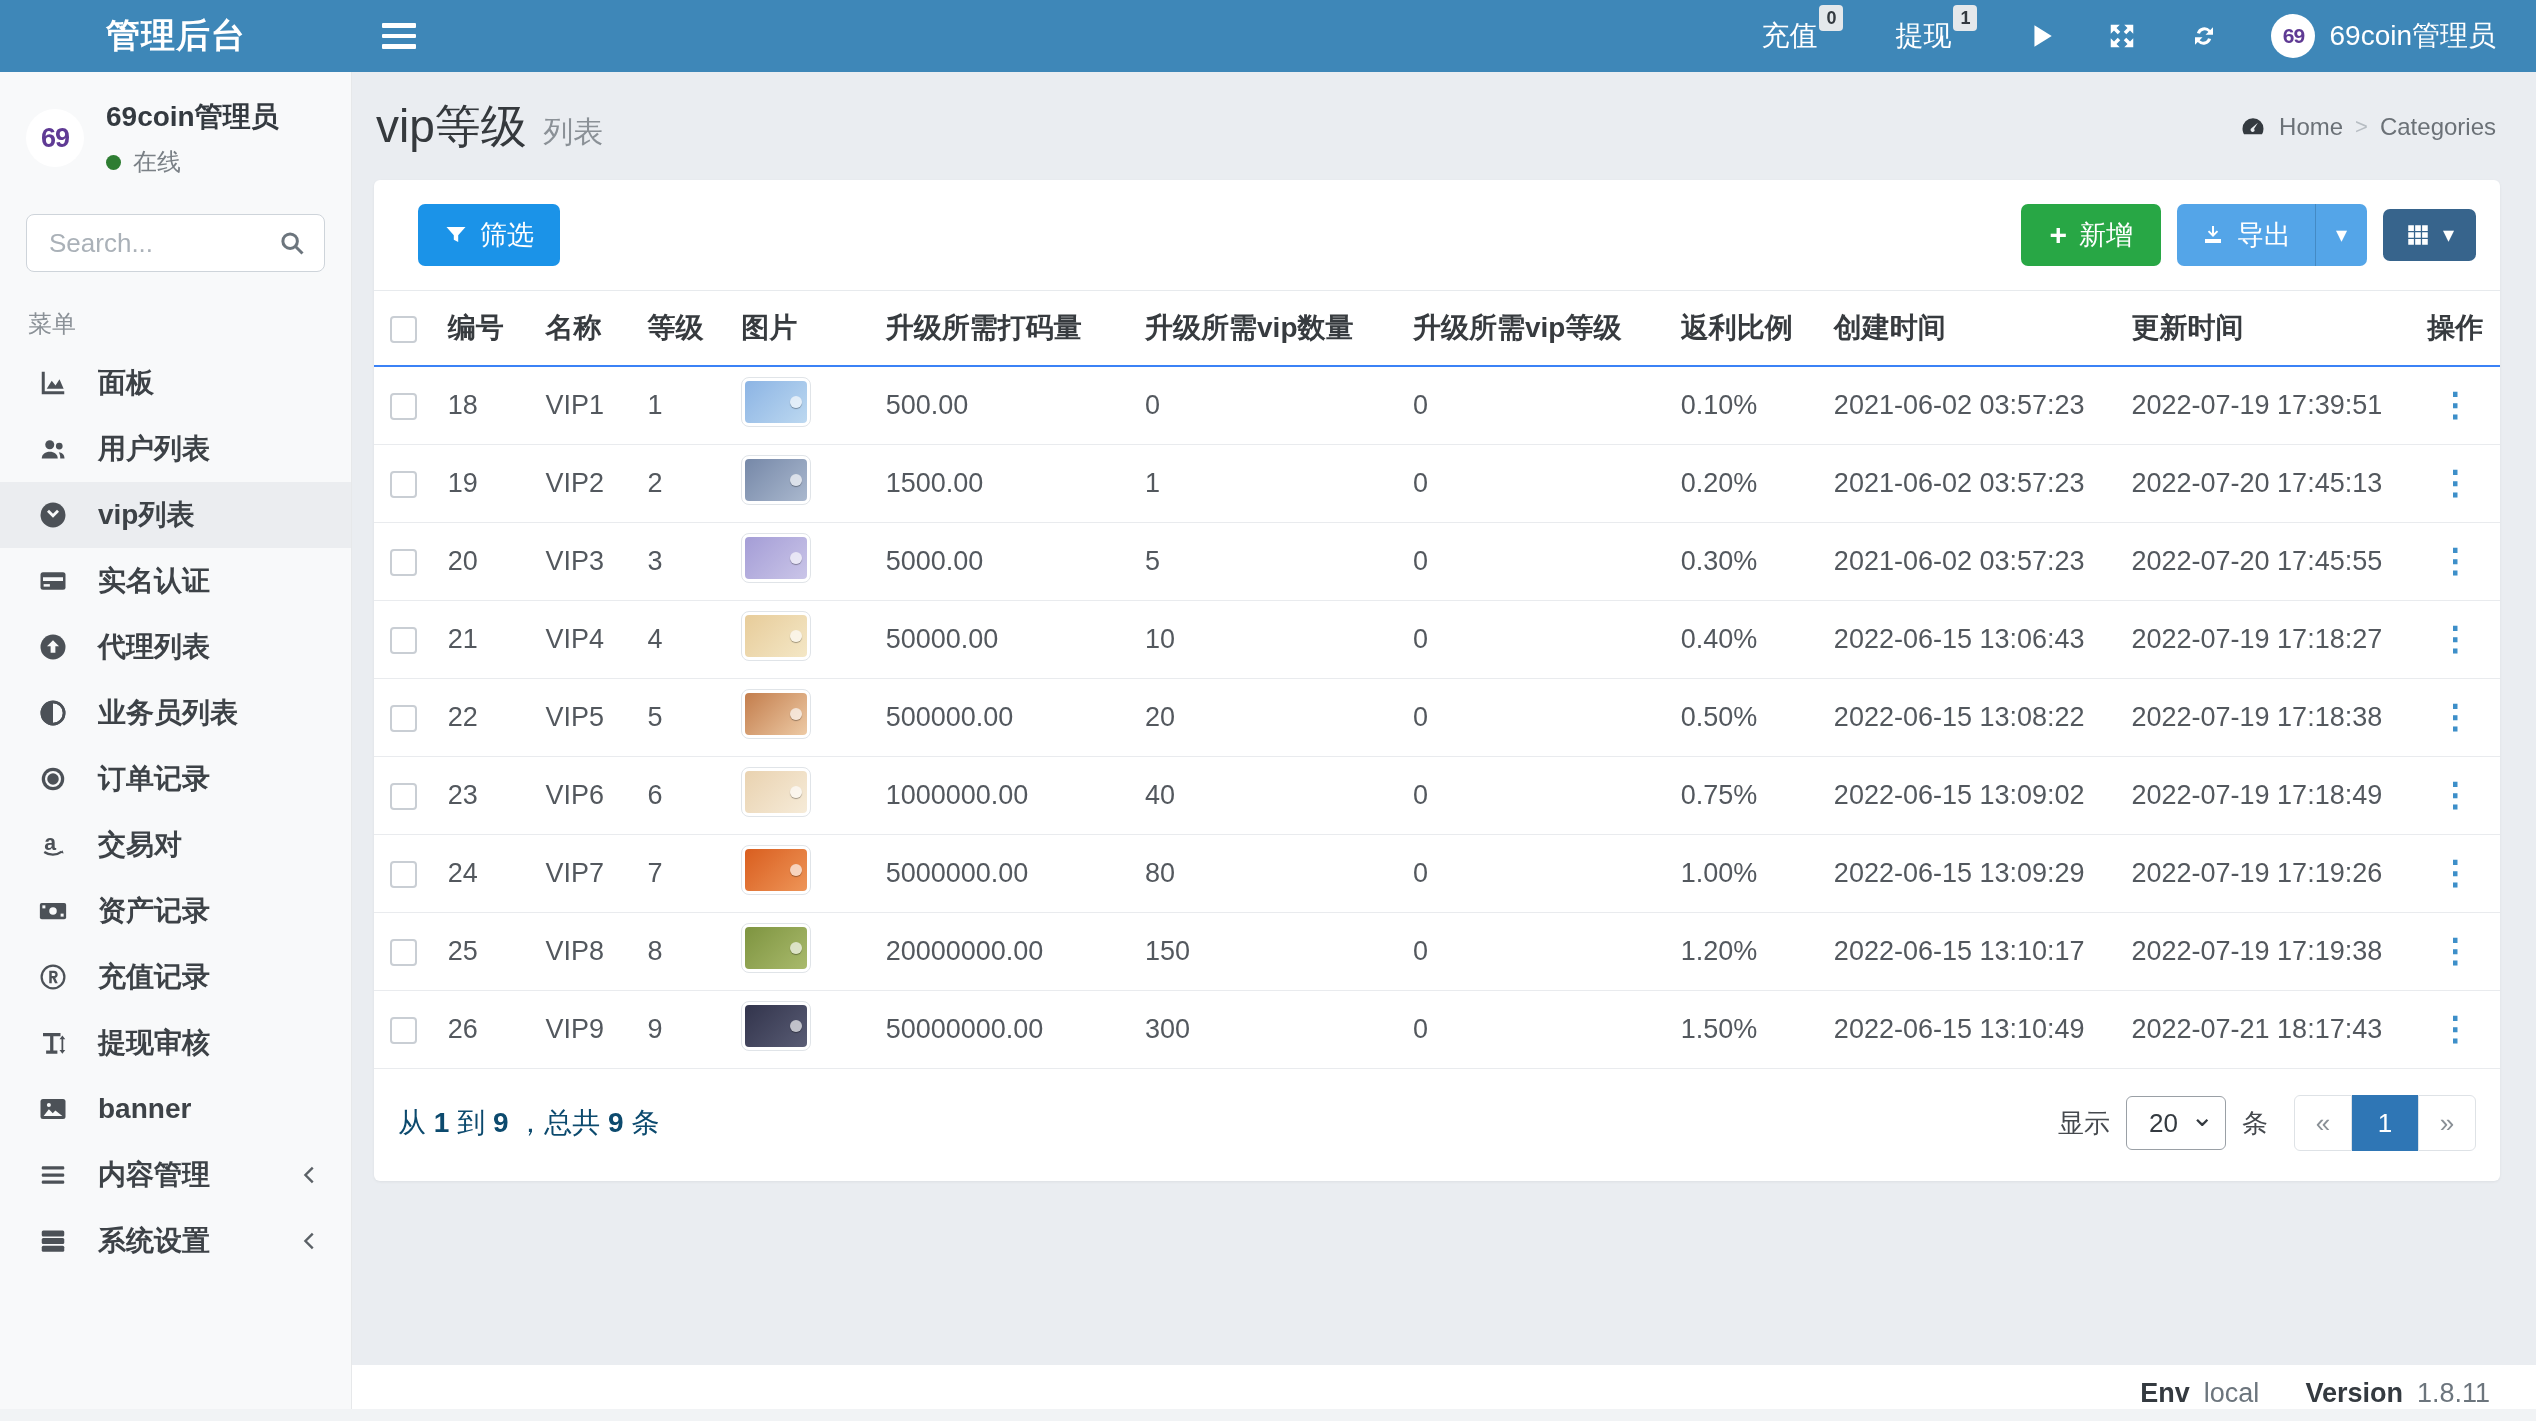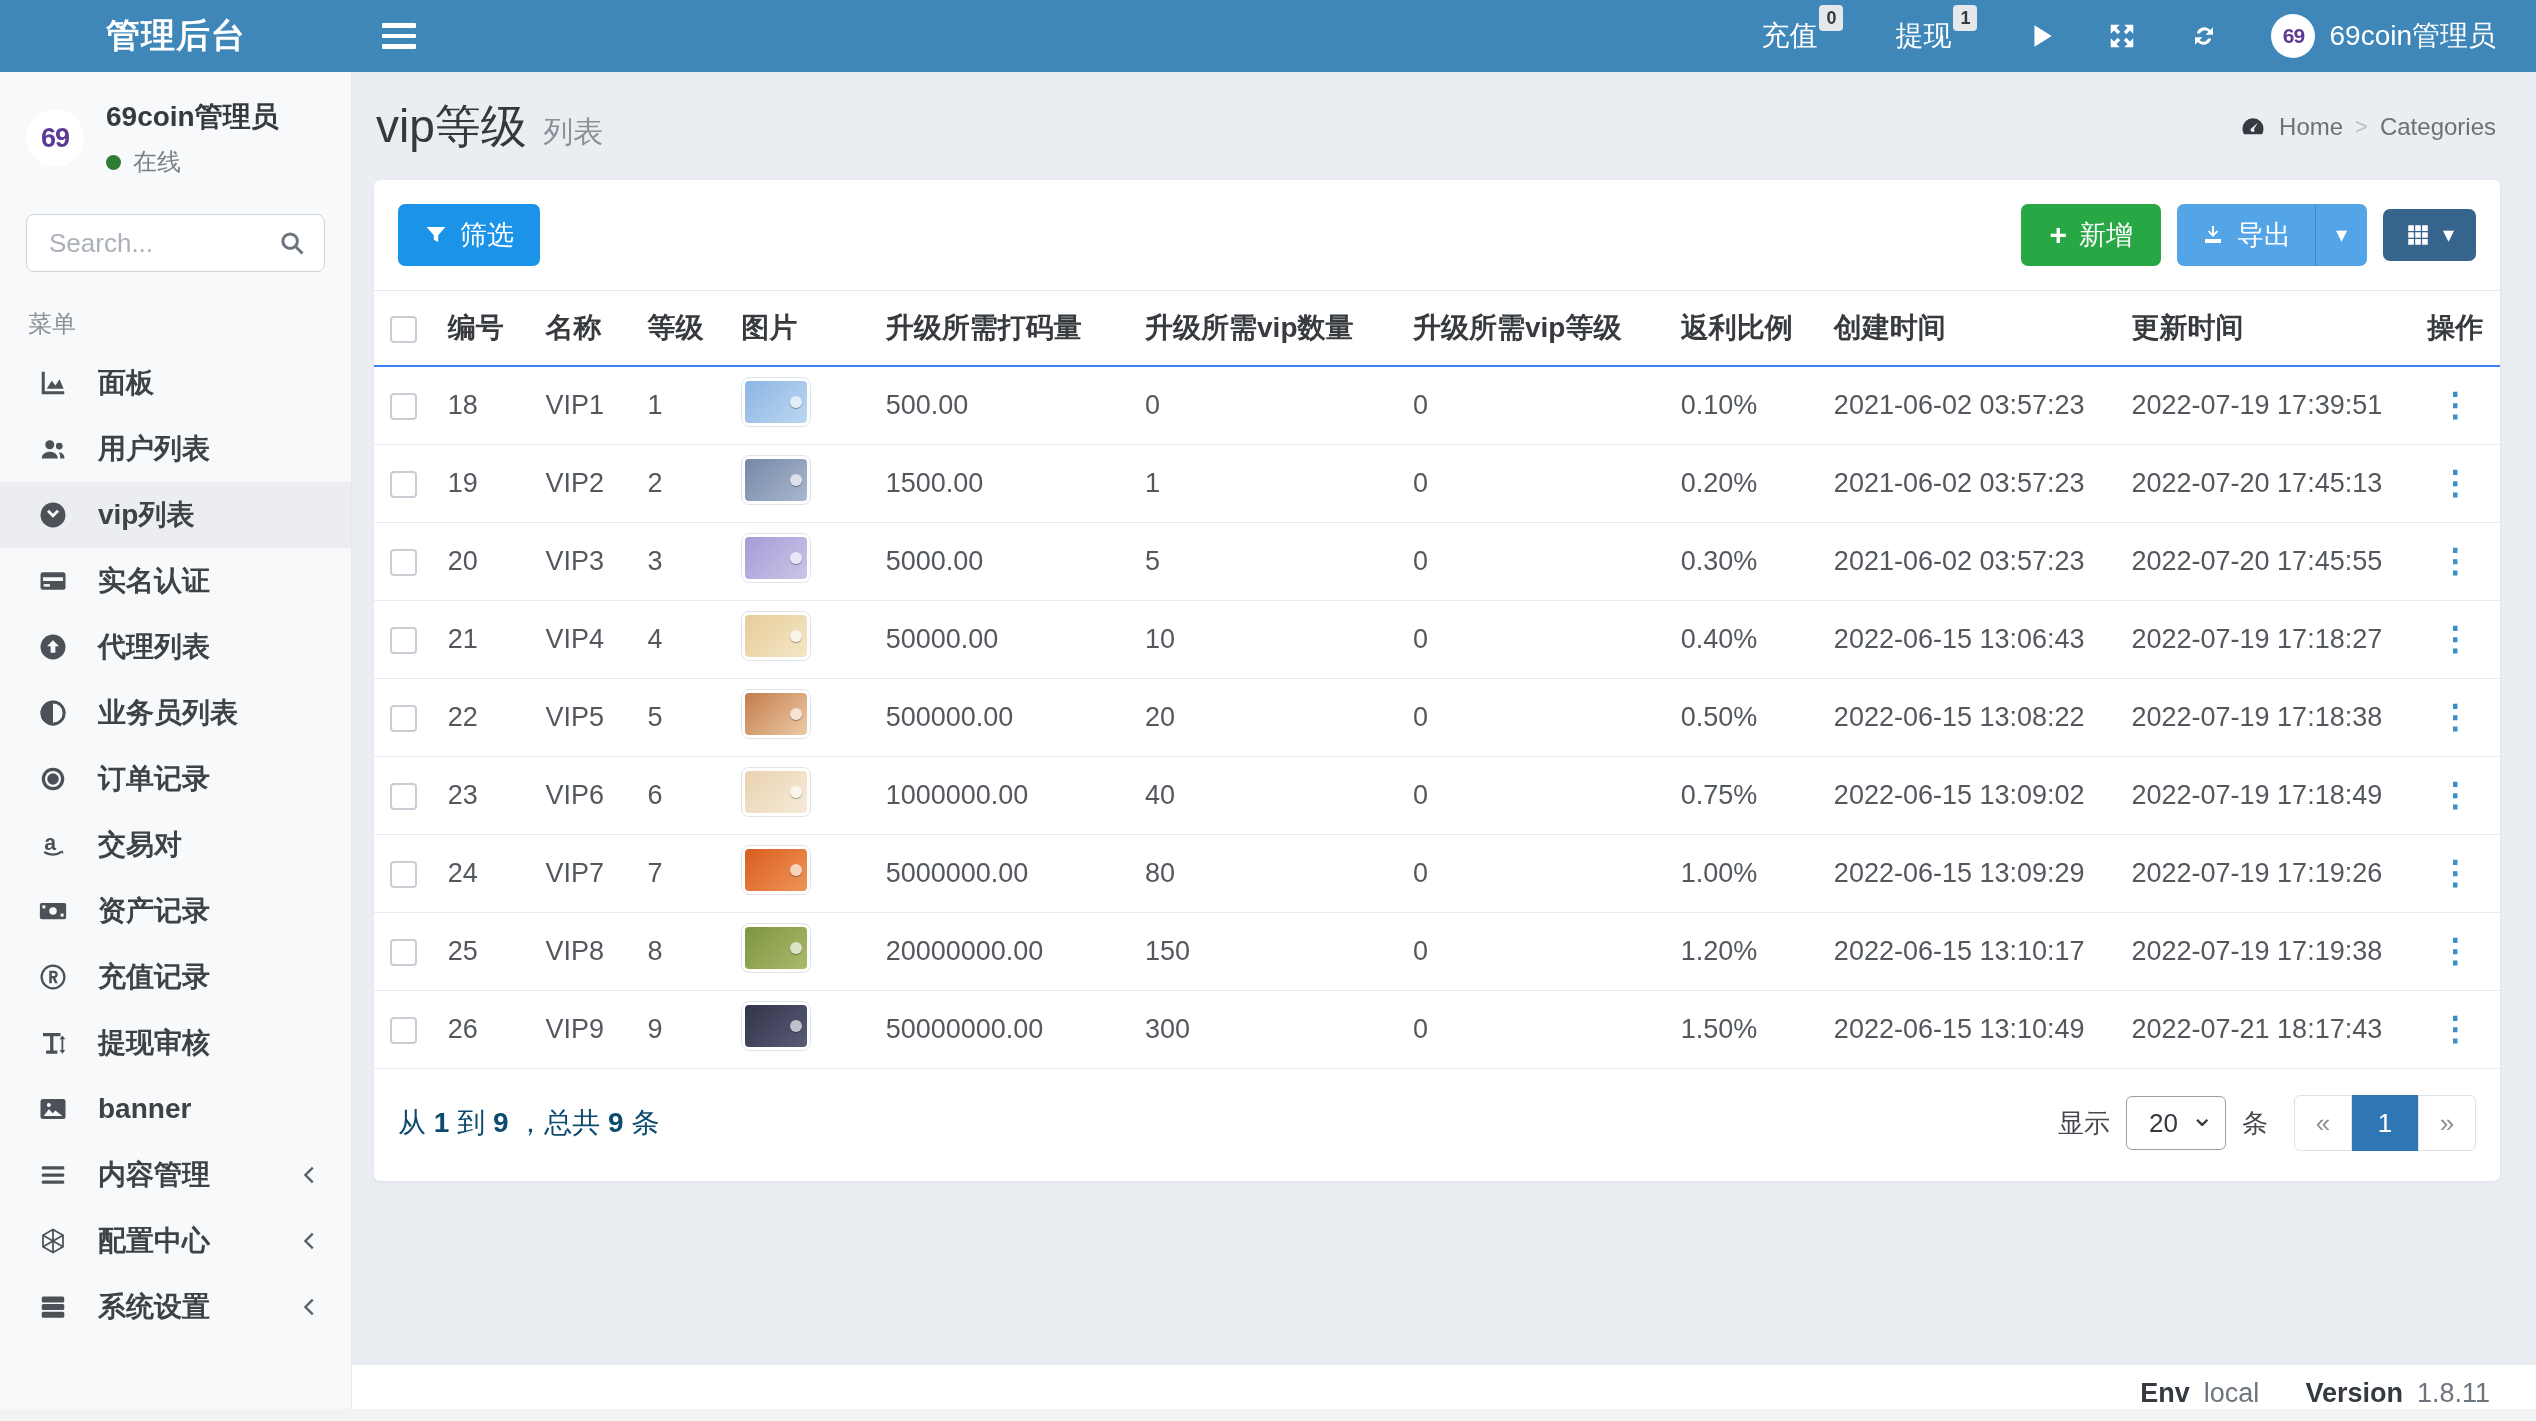--- a/index.html
+++ b/index.html
@@ -44,21 +44,21 @@
   .main { flex:1; display:flex; flex-direction:column; min-width:0; }
   .page-head { display:flex; align-items:center; justify-content:space-between; padding:24px 40px 22px 24px; }
   .page-title { font-size:46px; font-weight:500; color:#35393d; }
   .page-sub { font-size:30px; color:#8b9197; margin-left:12px; }
   .breadcrumb { display:flex; align-items:center; gap:12px; font-size:24px; color:#6b7177; }
   .breadcrumb a { color:#6b7177; text-decoration:none; cursor:pointer; }
   .bc-sep { color:#b7bdc3; font-size:22px; }
   .bc-icon { color:#343a40; }
 
   .card { background:#fff; margin:0 36px 0 22px; border-radius:6px; box-shadow:0 1px 3px rgba(0,0,0,.06); }
-  .toolbar { display:flex; align-items:center; justify-content:space-between; padding:24px 24px; }
+  .toolbar { display:flex; align-items:center; justify-content:space-between; padding:24px 24px;margin-left:20px; }
   .btn { border:none; cursor:pointer; font-family:inherit; font-size:27px; color:#fff; border-radius:7px; display:inline-flex; align-items:center; gap:12px; }
   .btn-filter { background:#1b93e8; padding:13px 26px; }
   .btn-add { background:#28a745; padding:13px 28px; }
   .btn-add .plus { font-size:30px; font-weight:bold; line-height:1; }
   .toolbar-right { display:flex; align-items:center; gap:16px; }
   .btn-split { display:flex; }
   .btn-export { background:#54a5e8; padding:13px 24px; border-radius:7px 0 0 7px; }
   .btn-export.caretpart { border-radius:0 7px 7px 0; border-left:1px solid rgba(40,90,130,.35); padding:13px 20px; font-size:22px; }
   .btn-cols { background:#37648c; padding:13px 22px; }
   .btn-cols .caret { font-size:22px; }
@@ -286,36 +286,20 @@
           <span class="ml">内容管理</span>
           <span class="chev">
             <svg width="22" height="22" viewBox="0 0 24 24" fill="none" stroke="currentColor" stroke-width="2.6">
               <path d="M15 4l-8 8 8 8"></path>
             </svg>
           </span>
         </li>
         <li class="">
           <span class="mi">
             <svg width="30" height="30" viewBox="0 0 24 24" fill="currentColor">
-              <g fill="none" stroke="currentColor" stroke-width="1.4">
-                <path d="M12 2.8l8 4.6v9.2l-8 4.6-8-4.6V7.4z"></path>
-                <path d="M12 2.8v18.4M4 7.4l16 9.2M20 7.4L4 16.6"></path>
-              </g>
-            </svg>
-          </span>
-          <span class="ml">配置中心</span>
-          <span class="chev">
-            <svg width="22" height="22" viewBox="0 0 24 24" fill="none" stroke="currentColor" stroke-width="2.6">
-              <path d="M15 4l-8 8 8 8"></path>
-            </svg>
-          </span>
-        </li>
-        <li class="">
-          <span class="mi">
-            <svg width="30" height="30" viewBox="0 0 24 24" fill="currentColor">
               <rect x="3" y="3.5" width="18" height="4.8" rx="1.2"></rect>
               <rect x="3" y="9.6" width="18" height="4.8" rx="1.2"></rect>
               <rect x="3" y="15.7" width="18" height="4.8" rx="1.2"></rect>
             </svg>
           </span>
           <span class="ml">系统设置</span>
           <span class="chev">
             <svg width="22" height="22" viewBox="0 0 24 24" fill="none" stroke="currentColor" stroke-width="2.6">
               <path d="M15 4l-8 8 8 8"></path>
             </svg>

